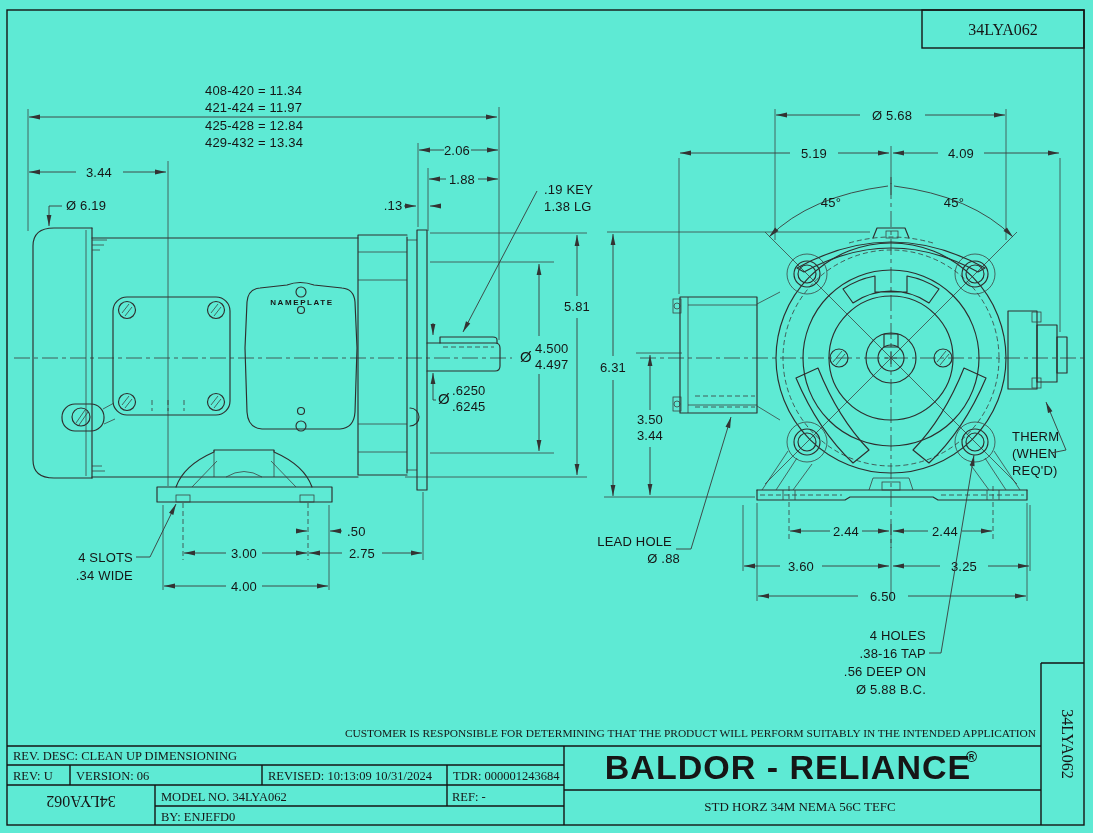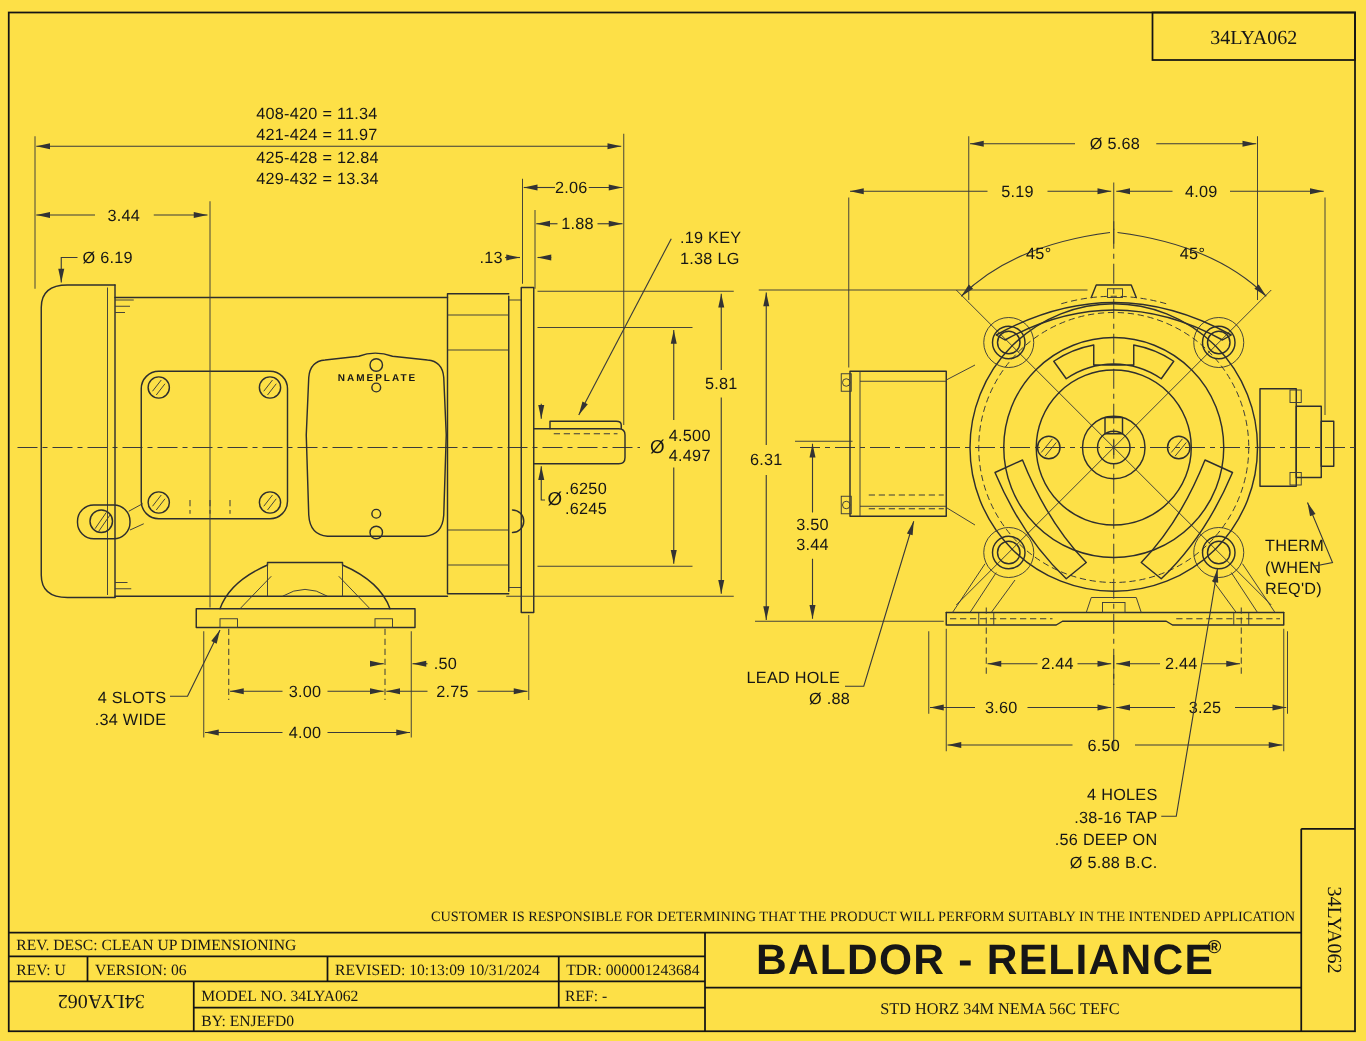--- a/index.html
+++ b/index.html
@@ -1,16 +1,16 @@
 <!DOCTYPE html>
 <html><head>
 <meta charset="utf-8">
 <style>
   html,body{margin:0;padding:0;background:#ffffff;}
-  #sheet{position:relative;width:1093px;height:833px;background:#fde047;overflow:hidden;}
+  #sheet{position:relative;width:1093px;height:833px;background:#5eead4;overflow:hidden;}
   svg{position:absolute;left:0;top:0;}
   .ln{stroke:#2e2e2e;stroke-width:1.15;fill:none;stroke-linecap:round;stroke-linejoin:round;}
   .tn{stroke:#3a3a3a;stroke-width:0.75;fill:none;}
   .dm{stroke:#3a3a3a;stroke-width:0.9;fill:none;}
   .cl{stroke:#3a3a3a;stroke-width:0.8;fill:none;stroke-dasharray:16 4 4 4;}
   .hd{stroke:#3a3a3a;stroke-width:0.8;fill:none;stroke-dasharray:5 3;}
   .tb{stroke:#141414;stroke-width:1.4;fill:none;}
   text{fill:#161616;}
   .dt{font-family:"Liberation Sans",sans-serif;font-size:13px;letter-spacing:.2px;}
   .dtb{font-family:"Liberation Sans",sans-serif;font-size:15px;}

